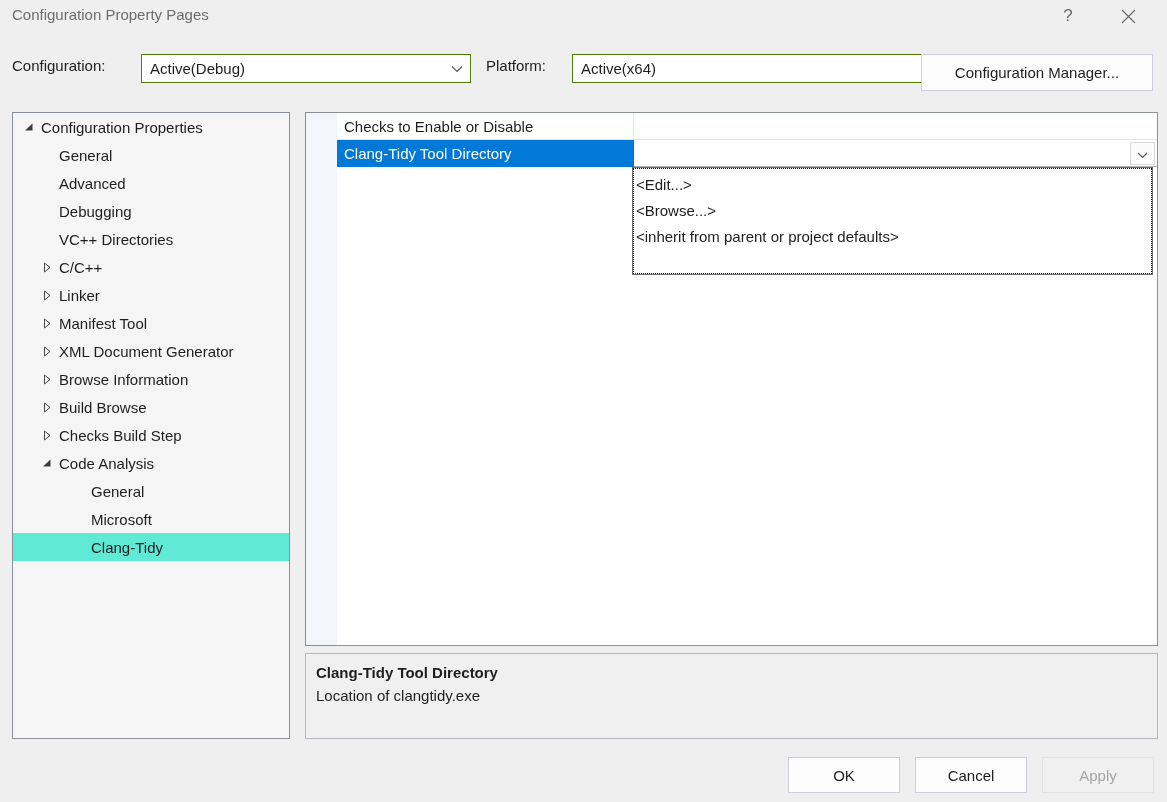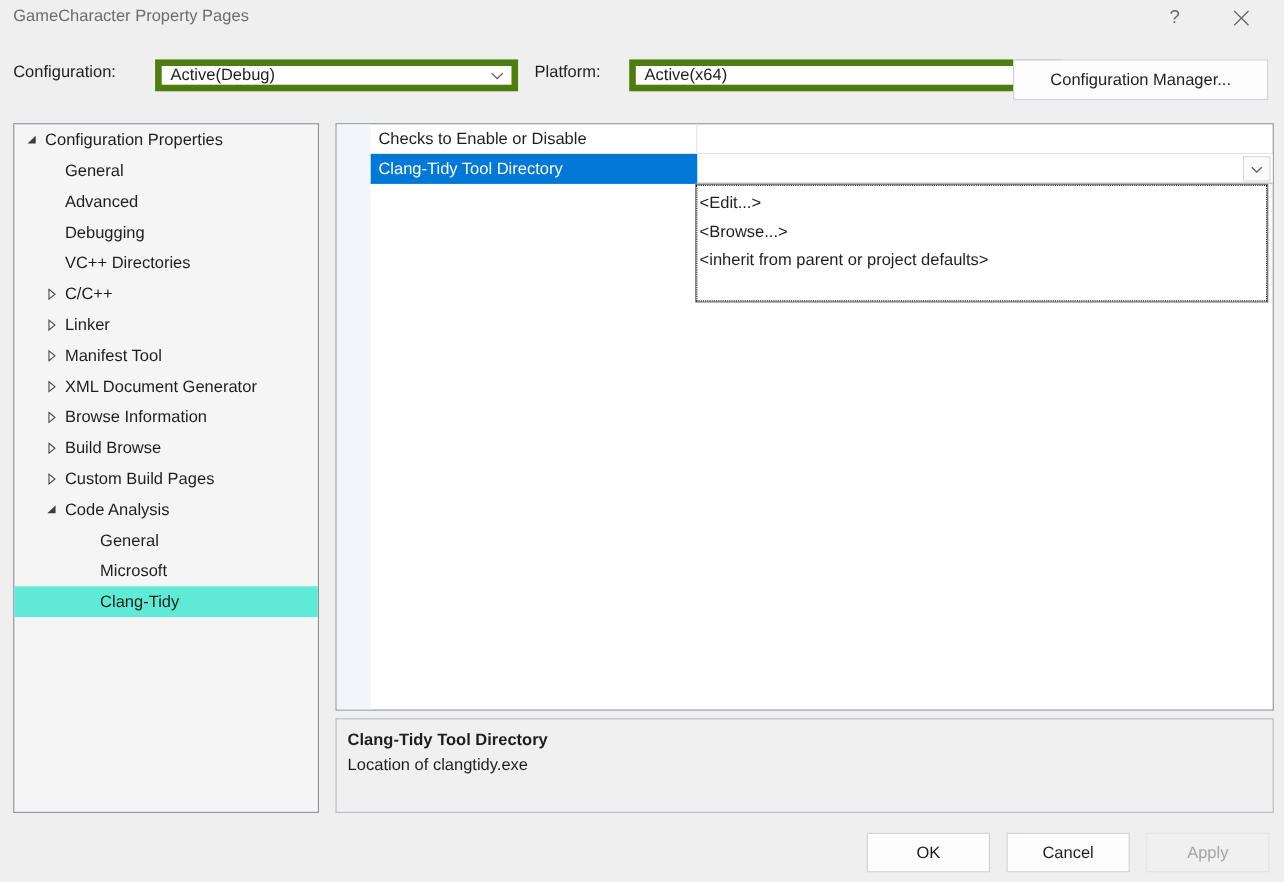--- a/index.html
+++ b/index.html
@@ -55,21 +55,21 @@
     color: #1e1e1e;
     white-space: nowrap;
   }
   .lbl-config { left: 12px; top: 23px; }
   .lbl-platform { left: 486px; top: 23px; }
 
   .combo {
     position: absolute;
     height: 29px;
     background: #ffffff;
-    border: 6px solid #4d7c0f;
+    border: 1px solid #4d7c0f;
     display: flex;
     align-items: center;
   }
   .combo-config { left: 141px; top: 20px; width: 330px; }
   .combo-platform { left: 572px; top: 20px; width: 394px; }
   .combo-value {
     flex: 1;
     padding-left: 8px;
     font-size: 15px;
     color: #1e1e1e;
@@ -257,21 +257,21 @@
     left: 1042px;
     background: #f0f0f0;
     border-color: #e3e3e3;
     color: #a5a5a5;
   }
 </style>
 </head>
 <body>
 
 <div class="titlebar">
-  <div class="titlebar-text">GameCharacter Property Pages</div>
+  <div class="titlebar-text">Configuration Property Pages</div>
   <div class="titlebar-btn help">
     <span>?</span>
   </div>
   <div class="titlebar-btn close">
     <span>
       <svg width="15" height="15" viewBox="0 0 15 15" aria-hidden="true">
         <path d="M1 1 L14 14 M14 1 L1 14" stroke="#6a6a6a" stroke-width="1.2" fill="none"></path>
       </svg>
     </span>
   </div>
@@ -373,21 +373,21 @@
         </svg>
       </span>
       <span class="tree-label">Build Browse</span>
     </div>
     <div class="tree-item" style="padding-left: 24px;">
       <span class="tree-exp">
         <svg width="9" height="11" viewBox="0 0 9 11" aria-hidden="true">
           <path d="M1.5 1 L7 5.5 L1.5 10 Z" fill="none" stroke="#4a4a4a" stroke-width="1"></path>
         </svg>
       </span>
-      <span class="tree-label">Custom Build Pages</span>
+      <span class="tree-label">Checks Build Step</span>
     </div>
     <div class="tree-item" style="padding-left: 24px;">
       <span class="tree-exp">
         <svg width="11" height="9" viewBox="0 0 11 9" aria-hidden="true">
           <path d="M1 7.5 L8.5 7.5 L8.5 0.5 Z" fill="#3c3c3c"></path>
         </svg>
       </span>
       <span class="tree-label">Code Analysis</span>
     </div>
     <div class="tree-item" style="padding-left: 56px;">

